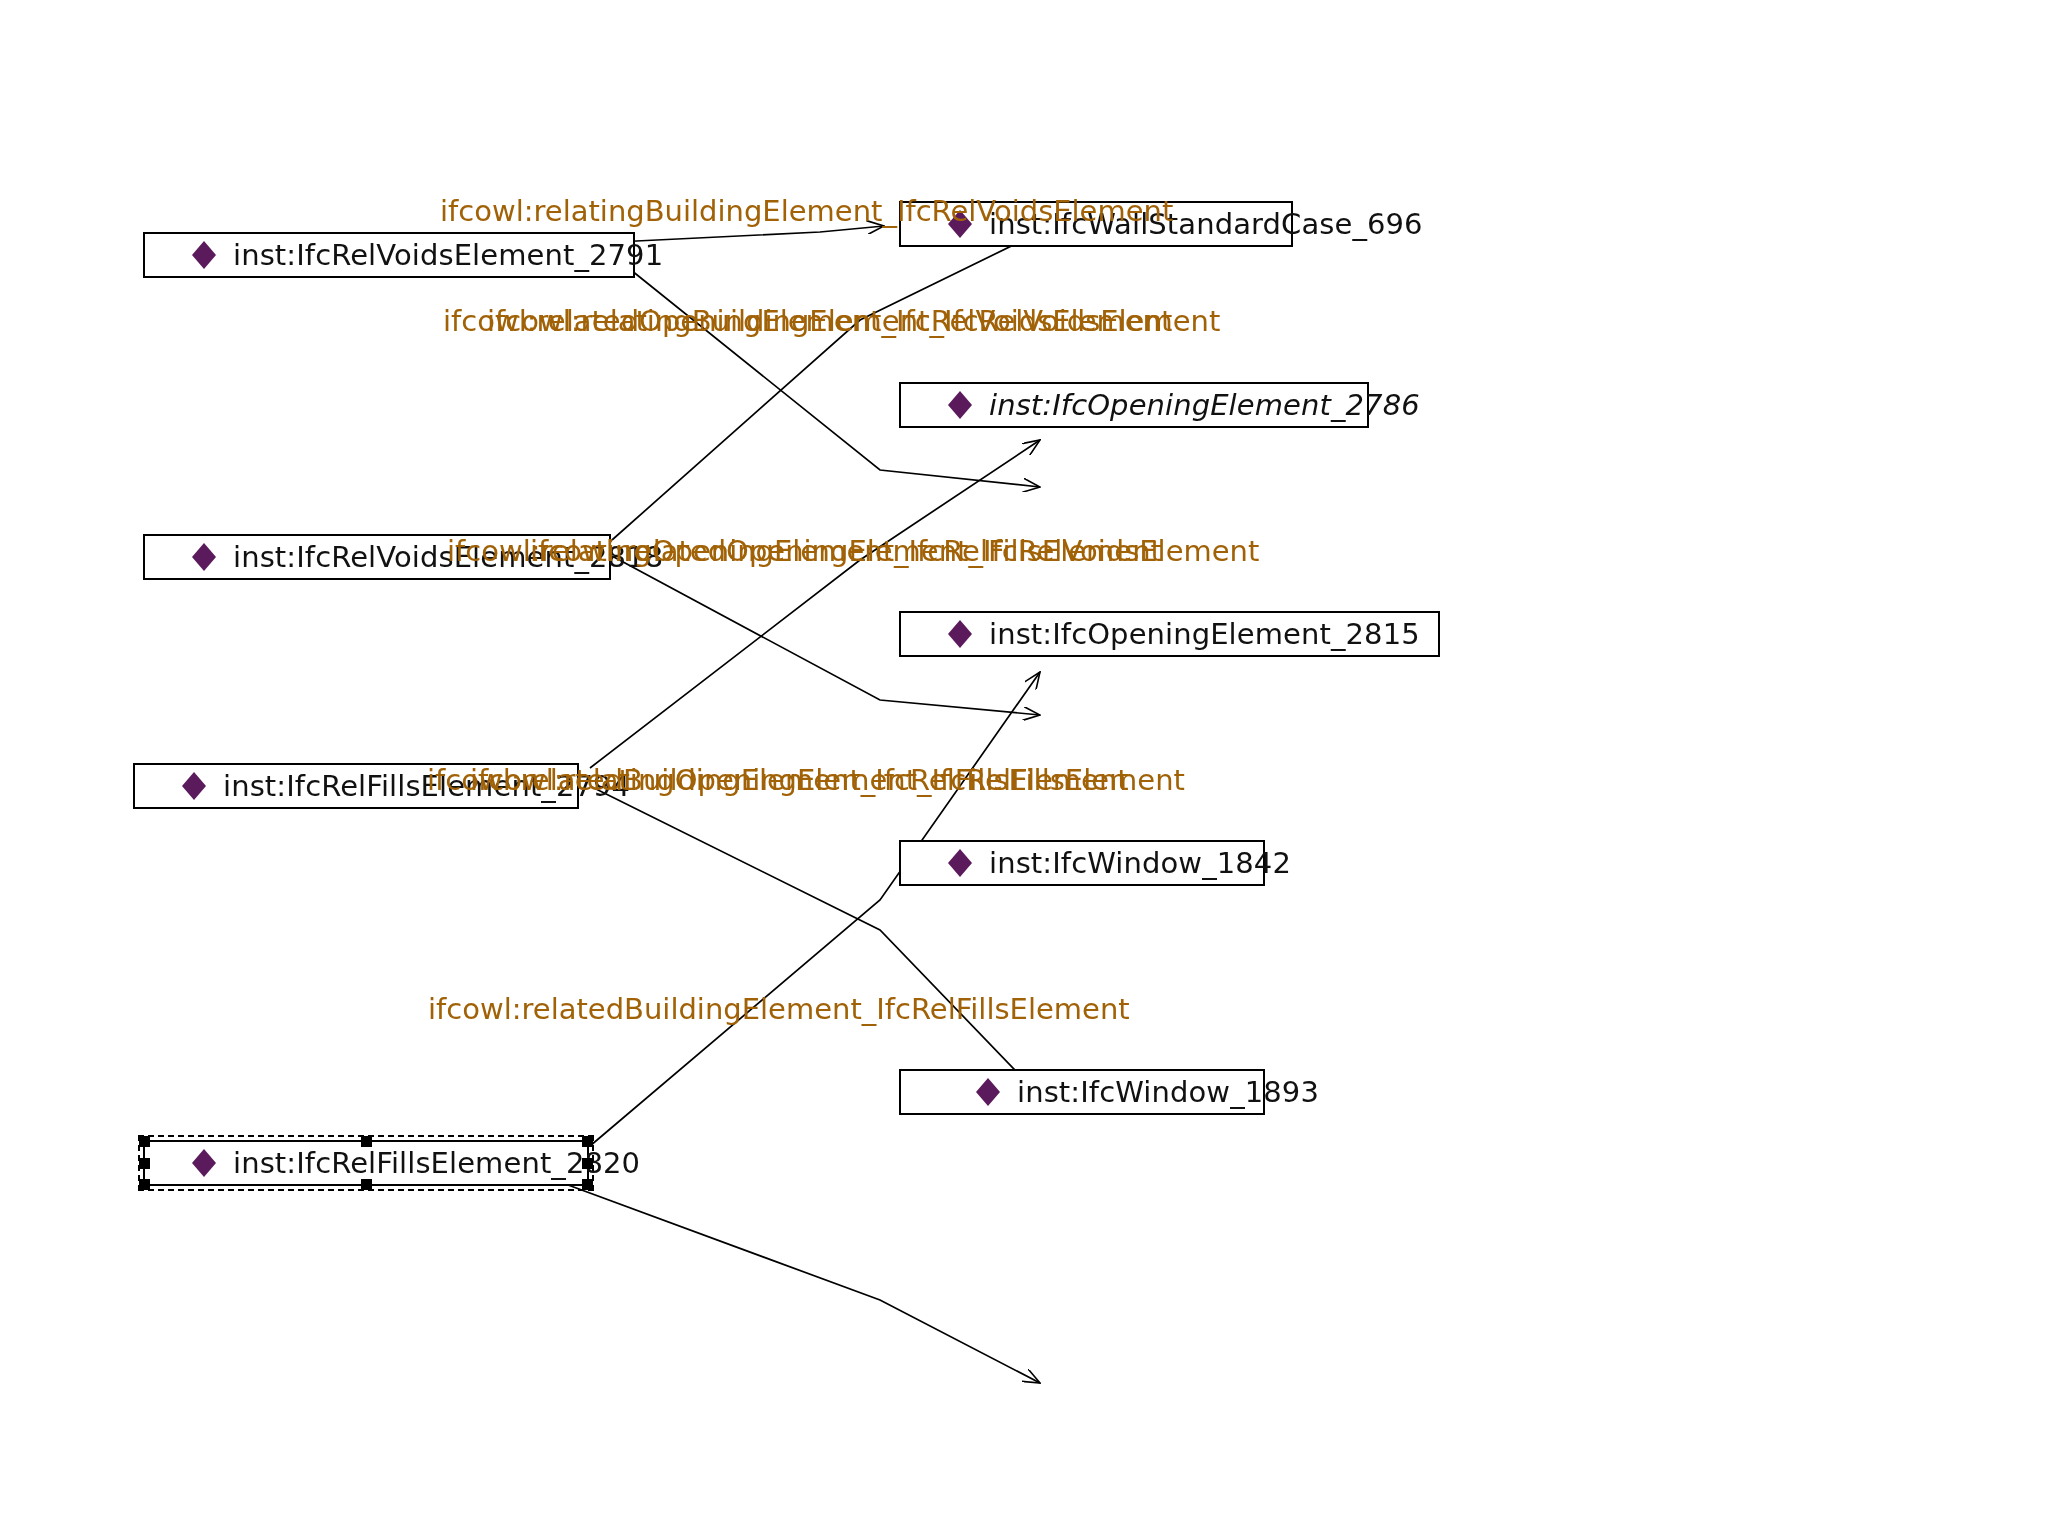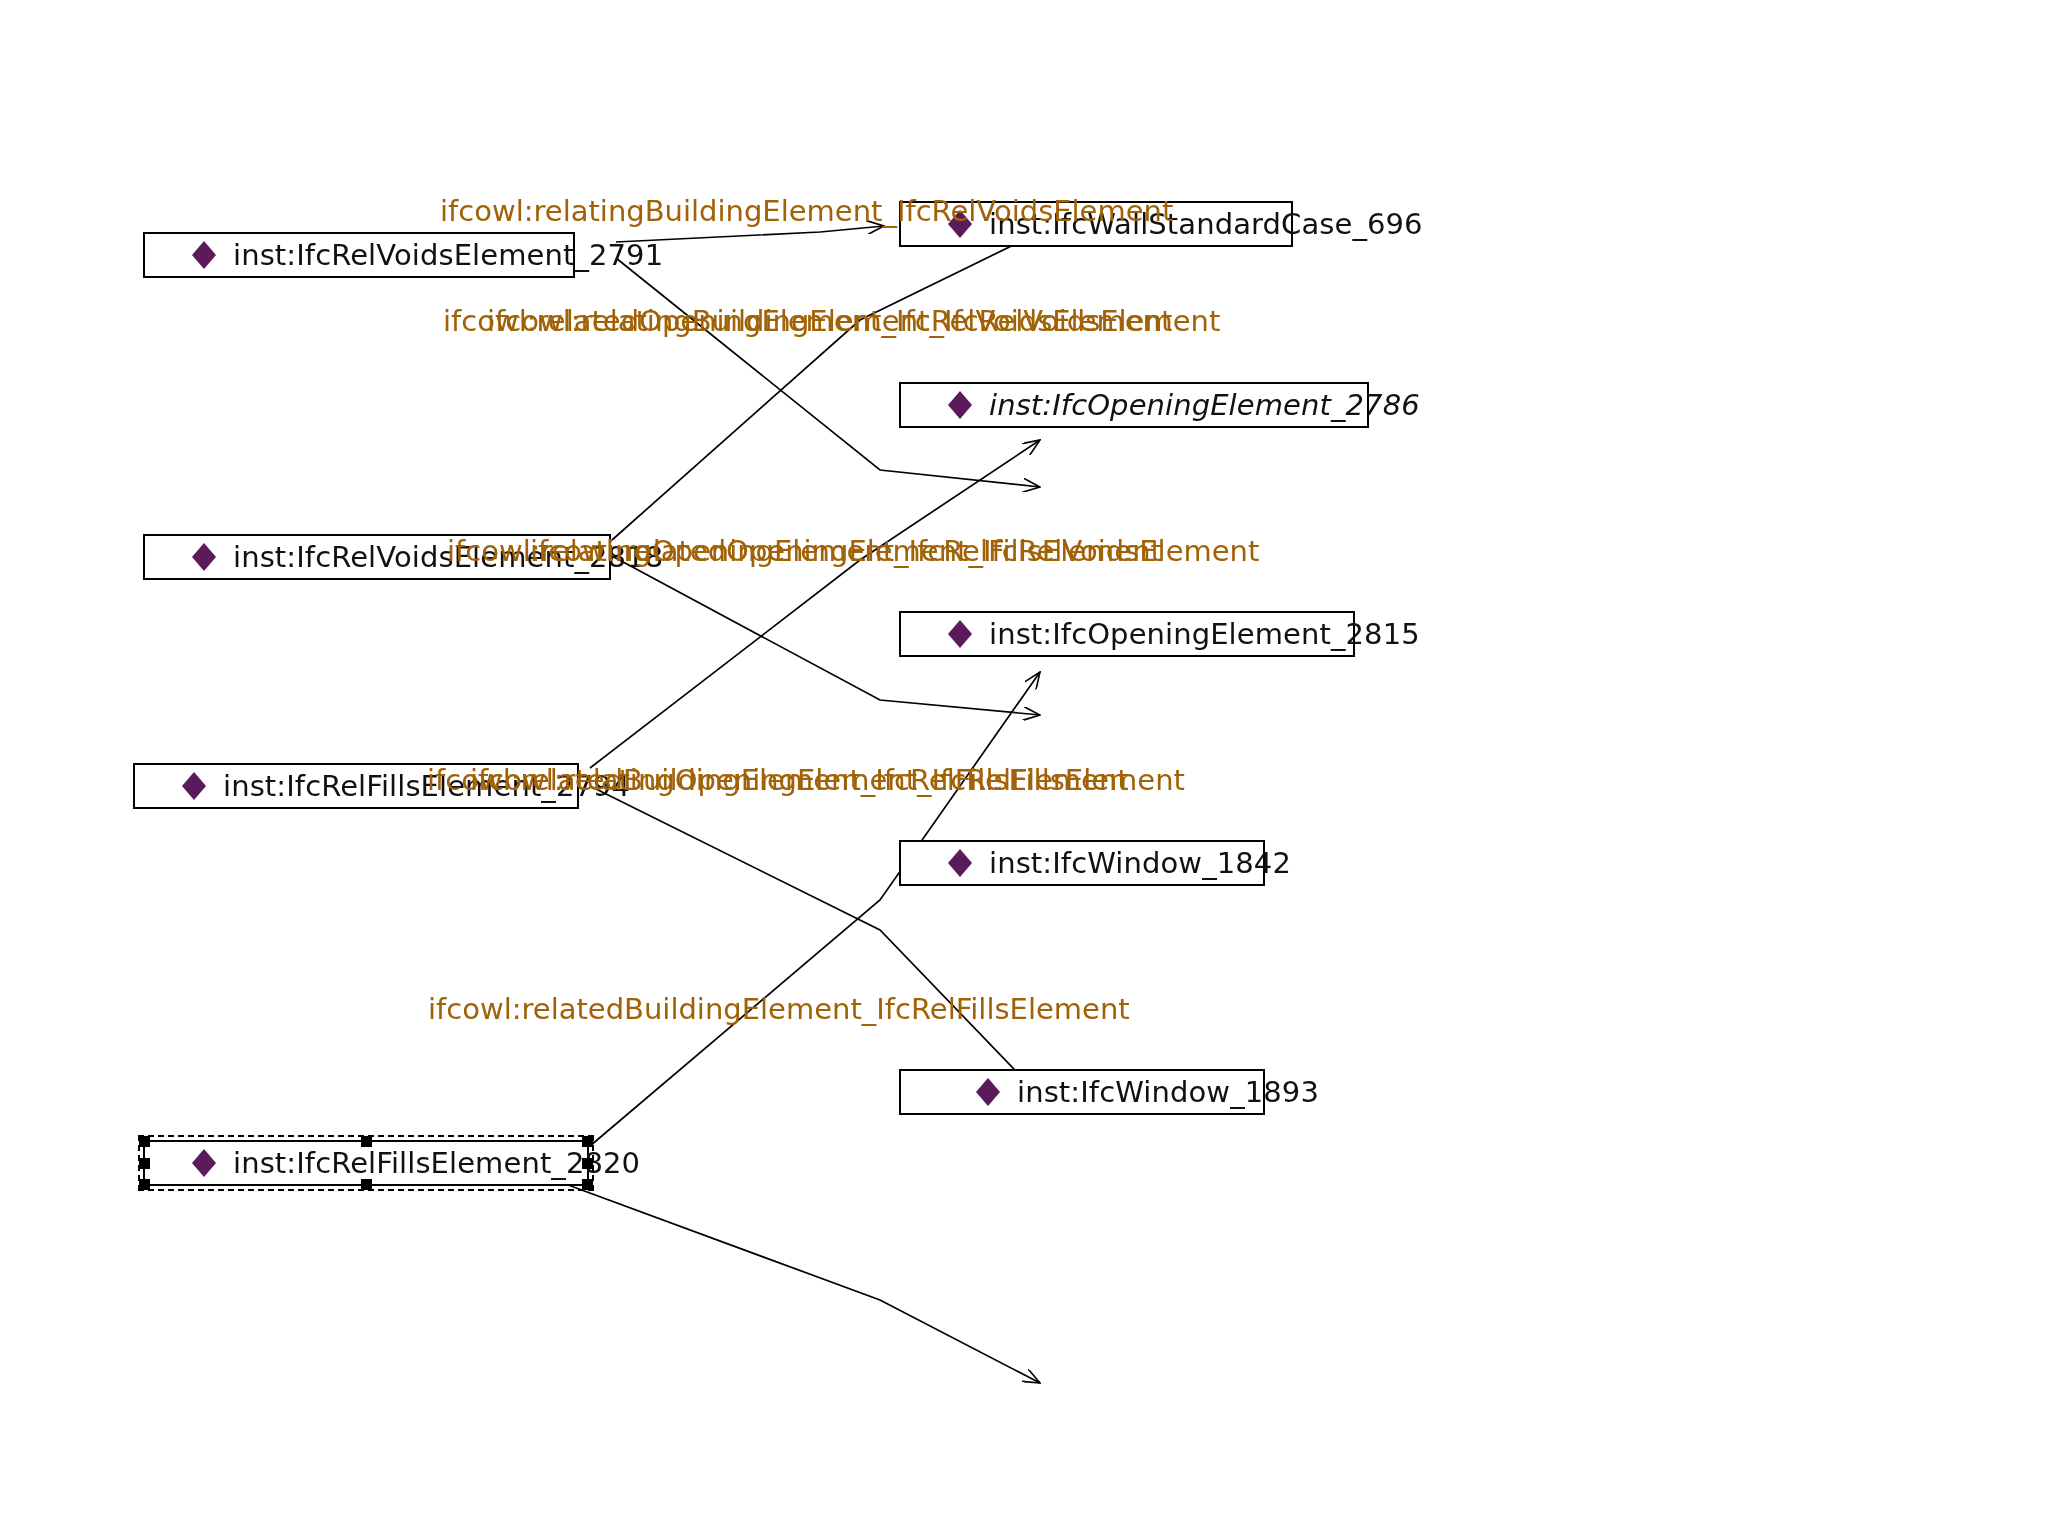--- a/index.html
+++ b/index.html
@@ -38,21 +38,21 @@
       <path d="M616,258 L880,470 L1040,487"></path>
       <path d="M612,540 L860,320 L1040,232"></path>
       <path d="M612,556 L880,700 L1040,715"></path>
       <path d="M590,768 L860,560 L1040,440"></path>
       <path d="M590,786 L880,930 L1040,1096"></path>
       <path d="M590,1146 L880,900 L1040,672"></path>
       <path d="M560,1182 L880,1300 L1040,1383"></path>
     </g>
   </svg>
 
-  <div class="node" style="left:143px;top:232px;width:432px;">
+  <div class="node" style="left:143px;top:232px;width:492px;">
     <span class="dia">
       <svg viewBox="0 0 30 30" width="30" height="30">
           <path d="M15,1 L27,15 L15,29 L3,15 Z" fill="#5B1A5B"></path>
         </svg>
     </span>
     <span class="lbl">inst:IfcRelVoidsElement_2791</span>
   </div>
 
   <div class="node" style="left:143px;top:534px;width:468px;">
     <span class="dia">
@@ -100,21 +100,21 @@
 
   <div class="node" style="left:899px;top:382px;width:470px;font-style:italic;">
     <span class="dia">
       <svg viewBox="0 0 30 30" width="30" height="30">
           <path d="M15,1 L27,15 L15,29 L3,15 Z" fill="#5B1A5B"></path>
         </svg>
     </span>
     <span class="lbl">inst:IfcOpeningElement_2786</span>
   </div>
 
-  <div class="node" style="left:899px;top:611px;width:456px;">
+  <div class="node" style="left:899px;top:611px;width:541px;">
     <span class="dia">
       <svg viewBox="0 0 30 30" width="30" height="30">
           <path d="M15,1 L27,15 L15,29 L3,15 Z" fill="#5B1A5B"></path>
         </svg>
     </span>
     <span class="lbl">inst:IfcOpeningElement_2815</span>
   </div>
 
   <div class="node" style="left:899px;top:840px;width:366px;">
     <span class="dia">

